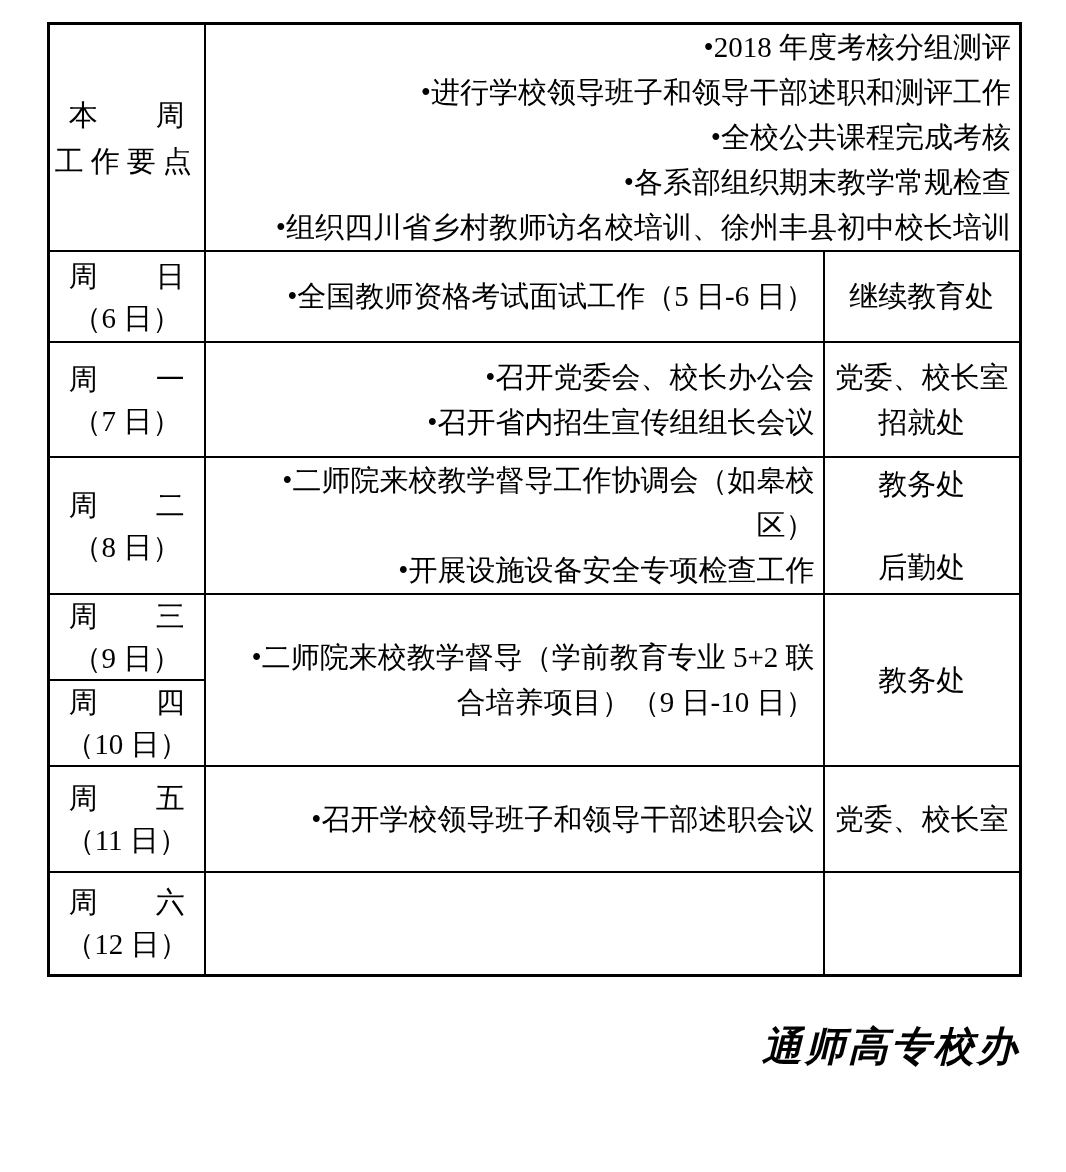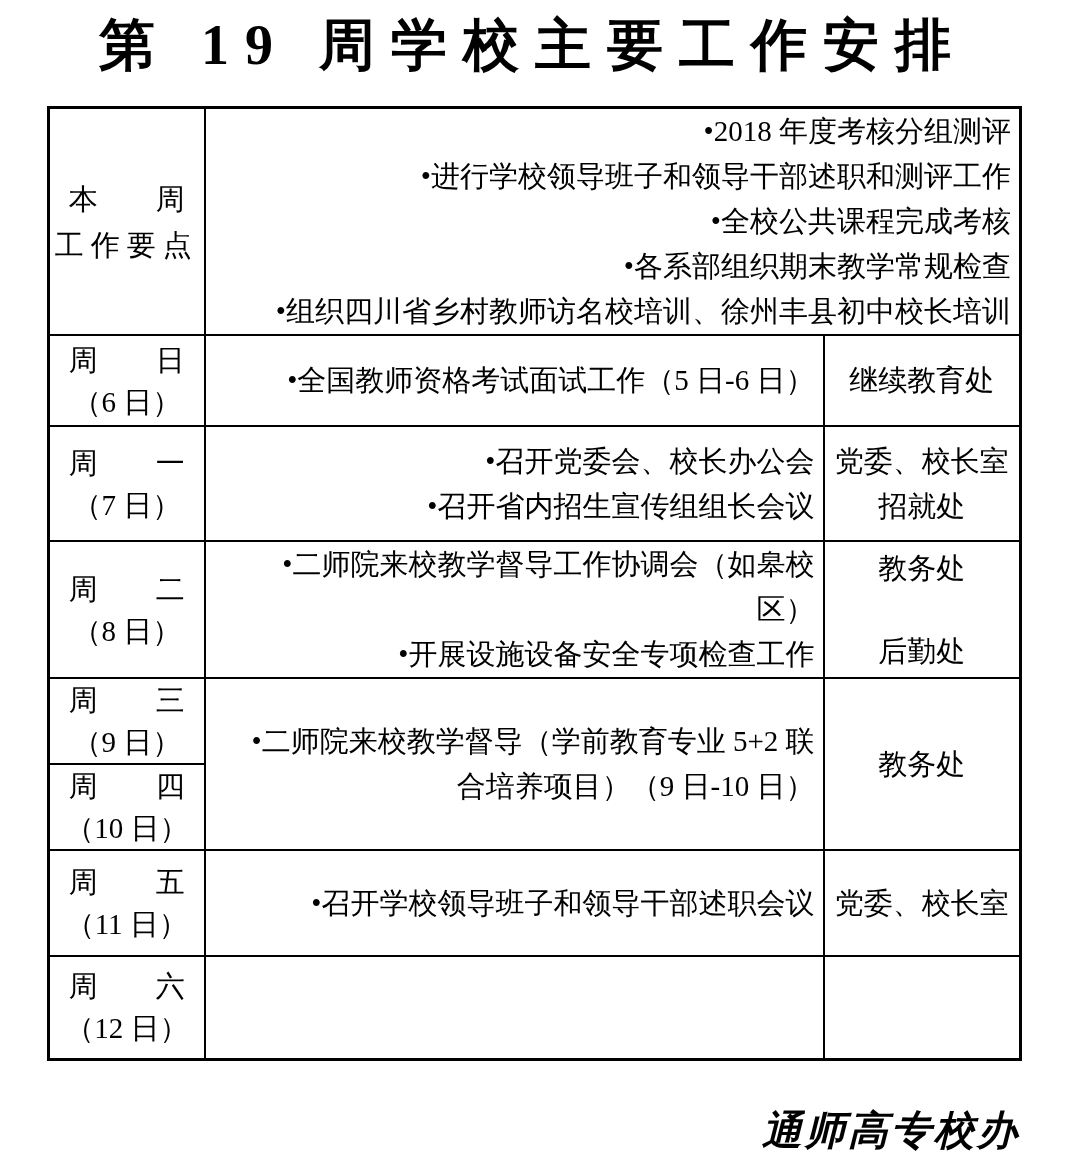--- a/index.html
+++ b/index.html
@@ -79,21 +79,20 @@
     font-weight: bold;
     font-style: italic;
     letter-spacing: 3px;
   }
 </style>
 </head>
 <body>
 
 <div class="page">
 
-  <h1 class="title">第 19 周学校主要工作安排</h1>
 
   <table class="schedule">
     <colgroup>
         <col class="c1">
         <col class="c2">
         <col class="c3">
       </colgroup>
 
     <tbody>
         <tr class="r1">

